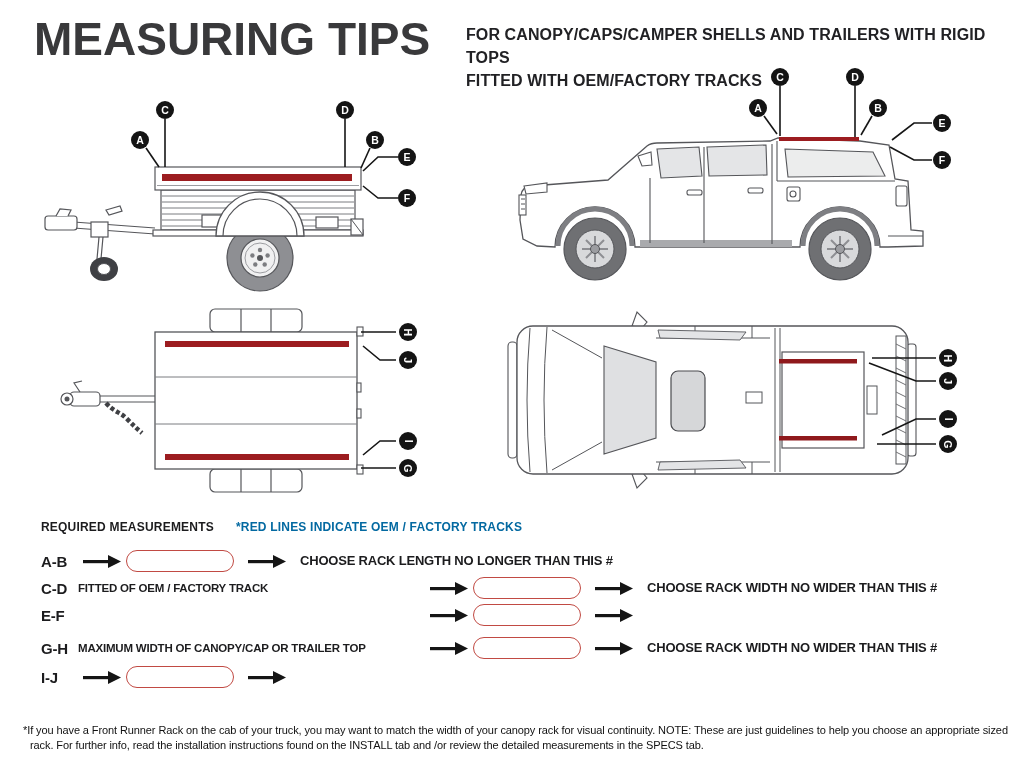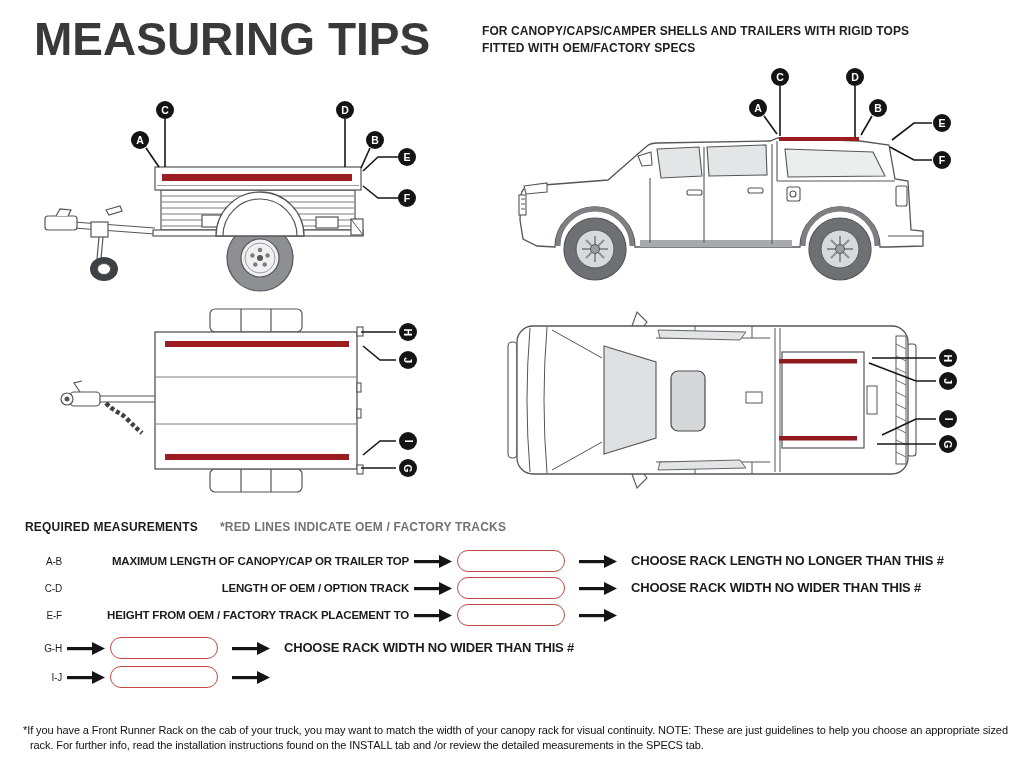--- a/index.html
+++ b/index.html
@@ -1,36 +1,36 @@
 <!DOCTYPE html>
 <html><head>
 <meta charset="utf-8">
 <style>
   html,body{margin:0;padding:0;background:#fff;}
   .canvas{position:relative;width:1024px;height:768px;background:#fff;overflow:hidden;
           font-family:"Liberation Sans",sans-serif;color:#1c1c1e;}
   
   .title{position:absolute;left:34px;top:12px;font-size:46px;font-weight:bold;
          letter-spacing:0;color:#39393b;white-space:nowrap;}
-  .subtitle{position:absolute;left:482px;top:23px;font-size:12px;font-weight:bold;
+  .subtitle{position:absolute;left:466px;top:23px;font-size:16px;font-weight:bold;
             line-height:1.45;color:#212124;letter-spacing:0.1px;}
   
   .fig{position:absolute;}
   .fig svg{display:block;}
   .callout{position:absolute;width:18px;height:18px;border-radius:50%;background:#141414;
            color:#fff;font-size:10.5px;font-weight:bold;display:flex;align-items:center;
            justify-content:center;line-height:1;}
   .callout.rot span{display:inline-block;transform:rotate(90deg);}
   
-  .measure{position:absolute;left:25px;top:520px;width:980px;text-align:right;}
+  .measure{position:absolute;left:41px;top:520px;width:980px;}
   .m-head{display:flex;gap:22px;font-size:12px;font-weight:bold;letter-spacing:0.2px;
           margin-bottom:16px;}
-  .m-head .legend{color:#737373;}
+  .m-head .legend{color:#0369a1;}
   .m-row{display:flex;align-items:center;margin-bottom:5px;}
-  .m-row .key{width:37px;font-size:10px;font-weight:normal;letter-spacing:-0.2px;}
+  .m-row .key{width:37px;font-size:15px;font-weight:bold;letter-spacing:-0.2px;}
   .m-row .desc{width:347px;font-size:11.5px;font-weight:bold;letter-spacing:-0.2px;line-height:1.25;}
   .m-row .a1,.m-row .a2{width:48px;display:flex;justify-content:center;align-items:center;}
   .m-row .a2{margin-left:9px;}
   .m-row .pill{width:106px;height:20px;border:1.6px solid #c14a43;border-radius:12px;
                background:#fff;font-size:11px;display:flex;align-items:center;justify-content:center;}
   .m-row .guide{margin-left:9px;max-width:436px;font-size:13px;font-weight:bold;
                 letter-spacing:-0.2px;line-height:1.35;}
   .m-row.tall{margin-top:2px;margin-bottom:11px;}
   .m-row.gh{margin-bottom:7px;}
   
@@ -38,21 +38,21 @@
             line-height:1.35;color:#111;padding-left:7px;text-indent:-7px;letter-spacing:-0.1px;}
 </style>
 </head>
 <body>
 
 <div class="canvas">
 
   <div class="title">MEASURING TIPS</div>
   <div class="subtitle">
     <div>FOR CANOPY/CAPS/CAMPER SHELLS AND TRAILERS WITH RIGID TOPS</div>
-    <div>FITTED WITH OEM/FACTORY SPECS</div>
+    <div>FITTED WITH OEM/FACTORY TRACKS</div>
   </div>
 
   <div class="fig" style="left:20px;top:80px;width:420px;height:220px;">
     <svg viewBox="0 0 420 220" width="420" height="220">
       <g stroke="#55565a" stroke-width="1.2" fill="none">
         <path d="M135,148 L40,141 M135,154 L40,147"></path>
         <rect x="25" y="136" width="32" height="14" rx="3" fill="#fff"></rect>
         <path d="M36,136 l4,-7 11,1 -3,6" fill="#fff"></path>
         <rect x="71" y="142" width="17" height="15" fill="#fff"></rect>
         <path d="M86,130 l14,-4 2,5 -13,4 z" fill="#fff"></path>
@@ -277,78 +277,77 @@
   </div>
 
   <div class="measure">
     <div class="m-head">
       <span>REQUIRED MEASUREMENTS</span>
       <span class="legend">*RED LINES INDICATE OEM / FACTORY TRACKS</span>
     </div>
 
     <div class="m-row">
       <div class="key">A-B</div>
-      <div class="desc">MAXIMUM  LENGTH OF CANOPY/CAP OR TRAILER TOP</div>
       <div class="a1">
           <svg width="38" height="13" viewBox="0 0 38 13">
             <rect x="0" y="5" width="26" height="3.2" fill="#151515"></rect>
             <polygon points="25,0 38,6.5 25,13" fill="#151515"></polygon>
           </svg>
         </div>
       <div class="pill"></div>
       <div class="a2">
           <svg width="38" height="13" viewBox="0 0 38 13">
             <rect x="0" y="5" width="26" height="3.2" fill="#151515"></rect>
             <polygon points="25,0 38,6.5 25,13" fill="#151515"></polygon>
           </svg>
         </div>
       <div class="guide">CHOOSE RACK LENGTH NO LONGER THAN THIS #</div>
     </div>
 
     <div class="m-row">
       <div class="key">C-D</div>
-      <div class="desc">LENGTH OF OEM / OPTION TRACK</div>
+      <div class="desc">FITTED OF OEM / FACTORY TRACK</div>
       <div class="a1">
           <svg width="38" height="13" viewBox="0 0 38 13">
             <rect x="0" y="5" width="26" height="3.2" fill="#151515"></rect>
             <polygon points="25,0 38,6.5 25,13" fill="#151515"></polygon>
           </svg>
         </div>
       <div class="pill"></div>
       <div class="a2">
           <svg width="38" height="13" viewBox="0 0 38 13">
             <rect x="0" y="5" width="26" height="3.2" fill="#151515"></rect>
             <polygon points="25,0 38,6.5 25,13" fill="#151515"></polygon>
           </svg>
         </div>
       <div class="guide">CHOOSE RACK WIDTH NO WIDER THAN THIS #</div>
     </div>
 
     <div class="m-row tall">
       <div class="key">E-F</div>
       <div class="desc">
-        <div>HEIGHT FROM OEM / FACTORY TRACK PLACEMENT TO</div>
       </div>
       <div class="a1">
           <svg width="38" height="13" viewBox="0 0 38 13">
             <rect x="0" y="5" width="26" height="3.2" fill="#151515"></rect>
             <polygon points="25,0 38,6.5 25,13" fill="#151515"></polygon>
           </svg>
         </div>
       <div class="pill"></div>
       <div class="a2">
           <svg width="38" height="13" viewBox="0 0 38 13">
             <rect x="0" y="5" width="26" height="3.2" fill="#151515"></rect>
             <polygon points="25,0 38,6.5 25,13" fill="#151515"></polygon>
           </svg>
         </div>
     </div>
 
     <div class="m-row gh">
       <div class="key">G-H</div>
+      <div class="desc">MAXIMUM  WIDTH OF CANOPY/CAP OR TRAILER TOP</div>
       <div class="a1">
           <svg width="38" height="13" viewBox="0 0 38 13">
             <rect x="0" y="5" width="26" height="3.2" fill="#151515"></rect>
             <polygon points="25,0 38,6.5 25,13" fill="#151515"></polygon>
           </svg>
         </div>
       <div class="pill"></div>
       <div class="a2">
           <svg width="38" height="13" viewBox="0 0 38 13">
             <rect x="0" y="5" width="26" height="3.2" fill="#151515"></rect>

